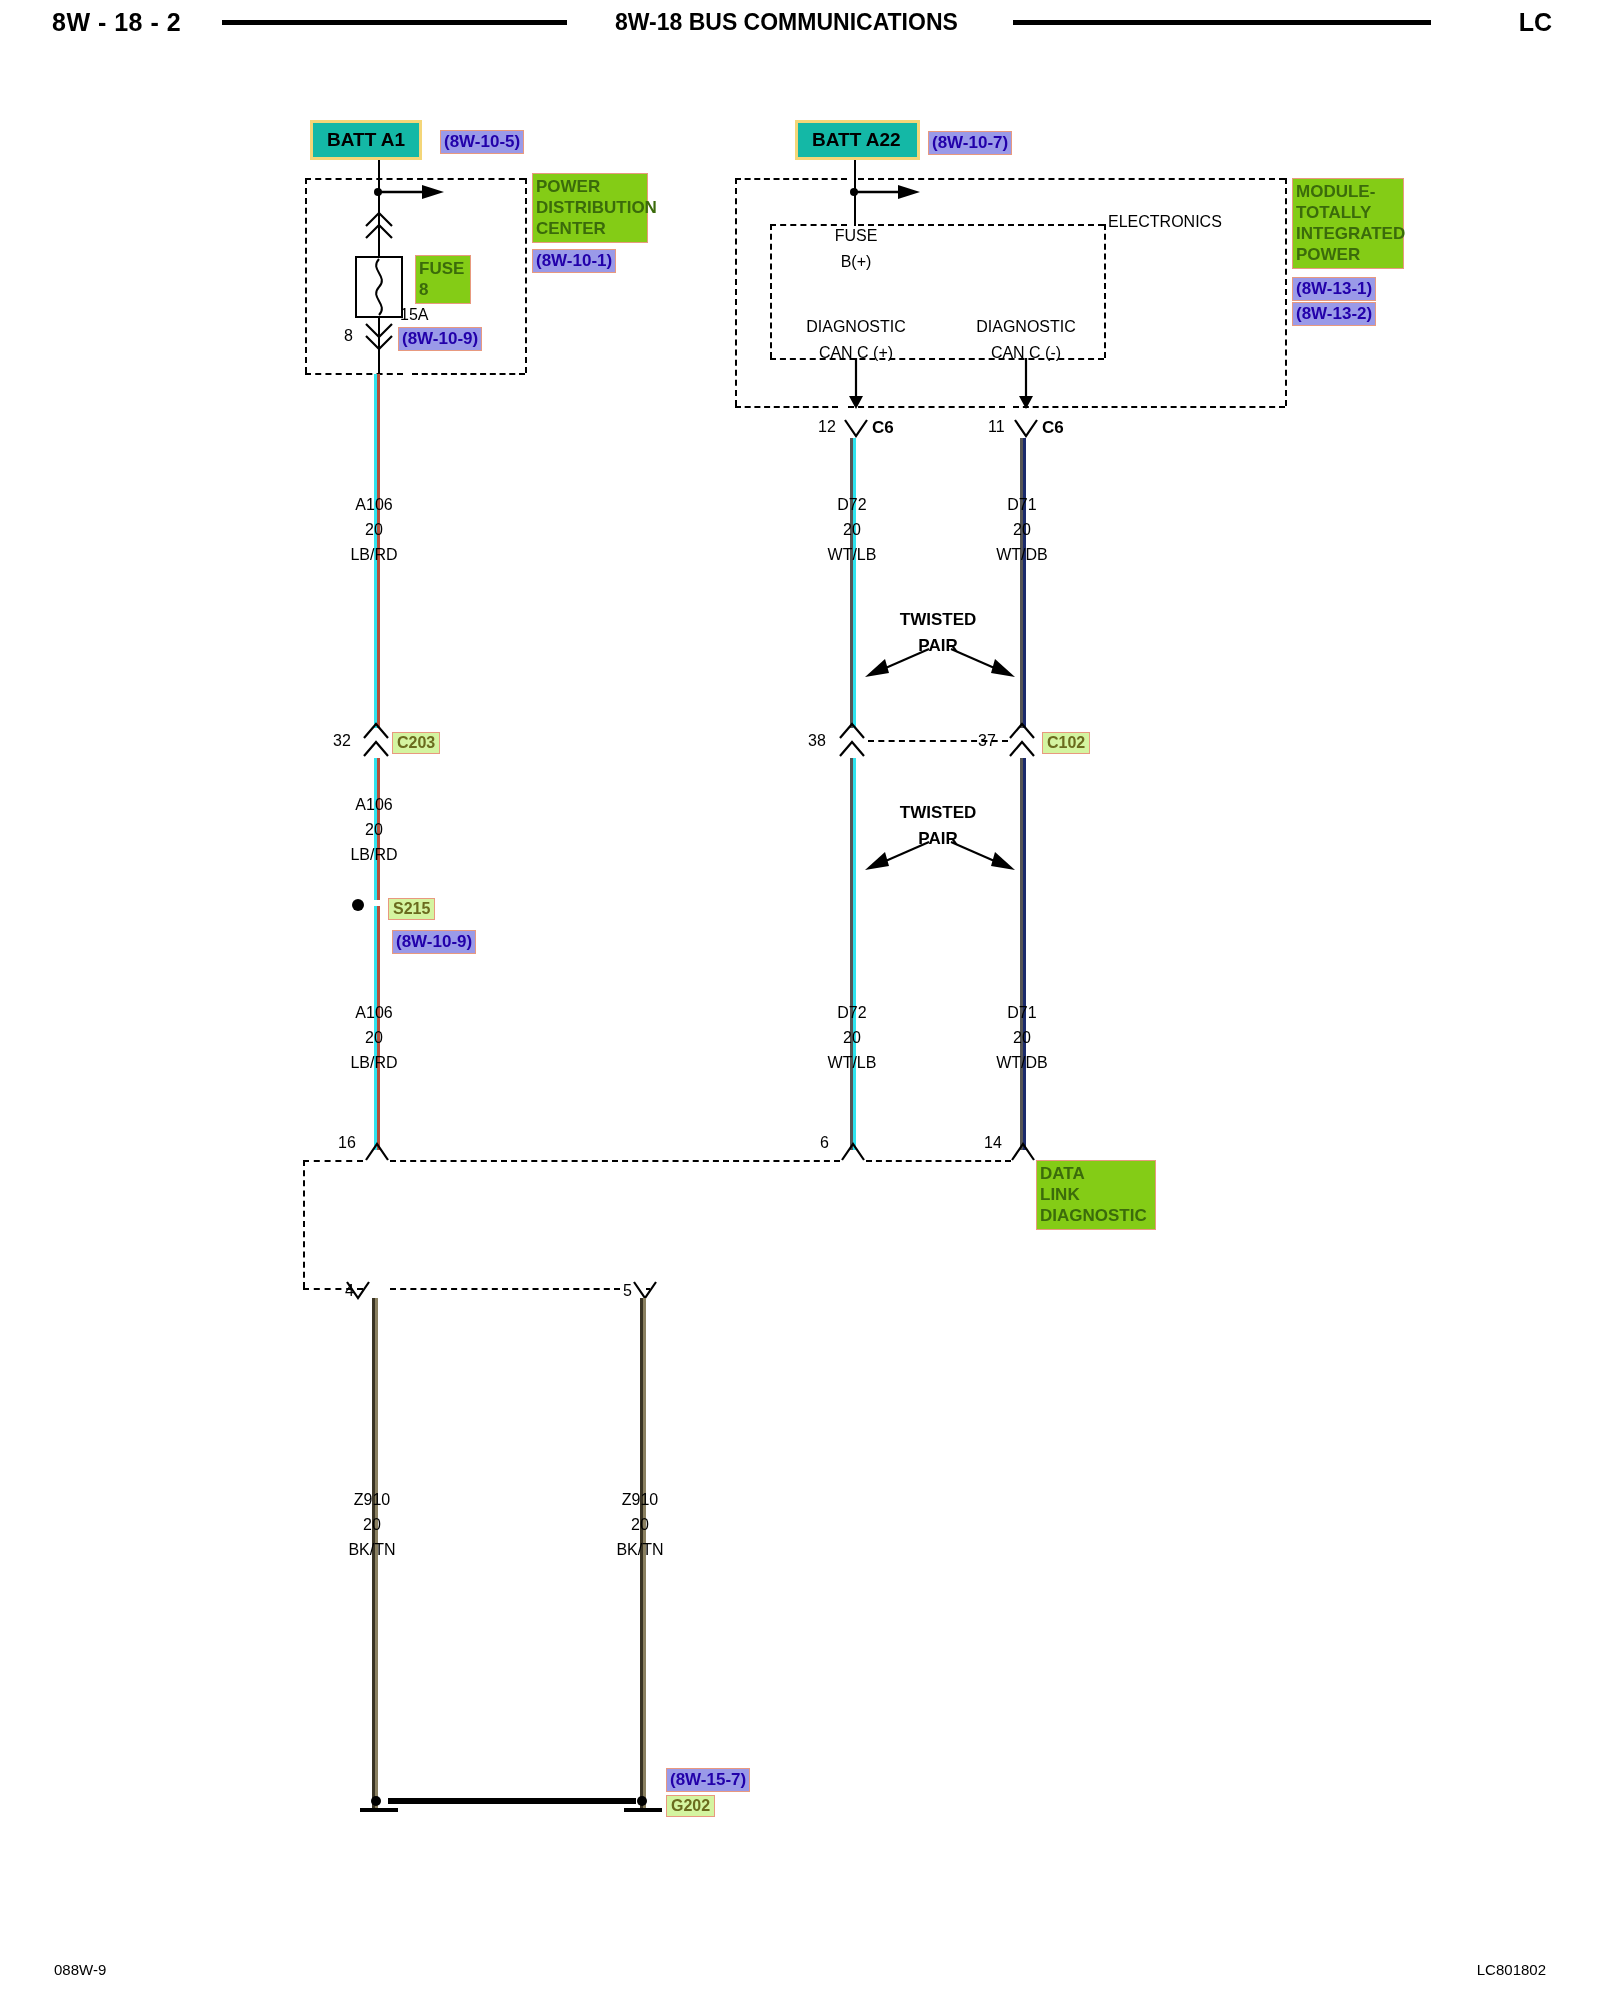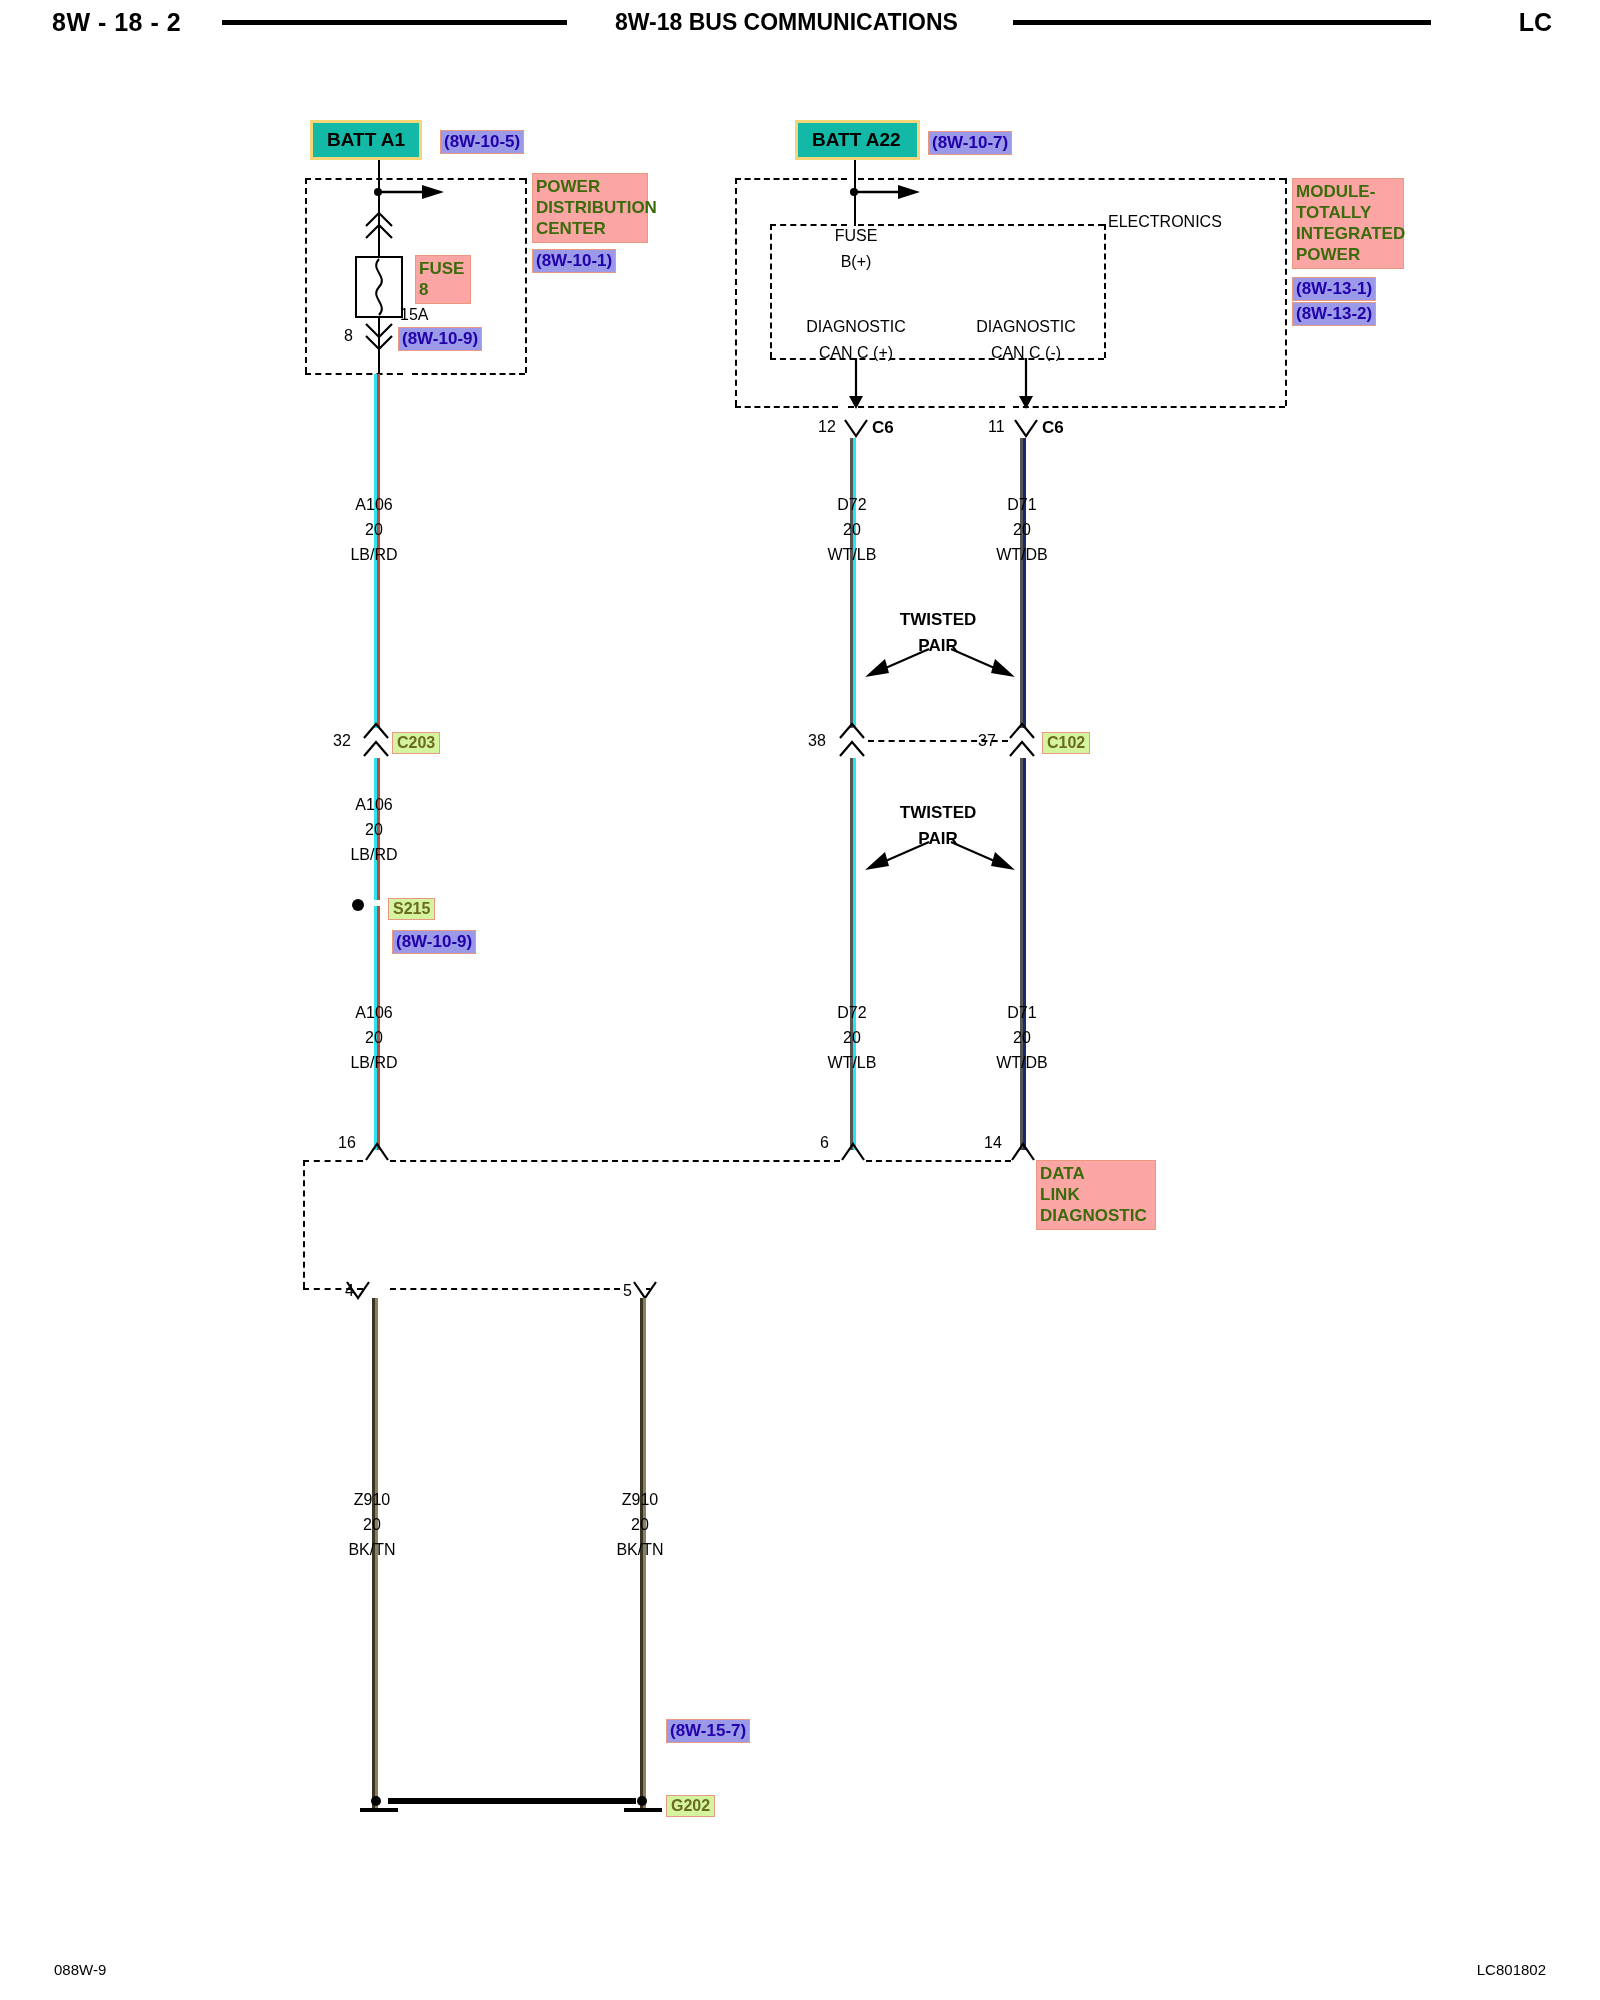--- a/index.html
+++ b/index.html
@@ -48,21 +48,21 @@
   #footer-right { right: 54px; bottom: 22px; font-size: 15px; white-space: nowrap; }
 
   
   .txt { font-size: 16px; white-space: nowrap; line-height: 1.25; }
   .txt-b { font-size: 17px; font-weight: bold; white-space: nowrap; }
   .wire-label { font-size: 16px; white-space: nowrap; text-align: center; line-height: 25px; }
   .pin-num { font-size: 16px; white-space: nowrap; }
 
   
   .hl-green {
-    background: #fca5a5;
+    background: #84cc16;
     border: 1px solid #e8997f;
     color: #3b6b0b;
     font-size: 17px;
     font-weight: bold;
     line-height: 21px;
     padding: 2px 3px 3px 3px;
     white-space: nowrap;
   }
   .hl-purple {
     background: #9a9ae8;
@@ -412,18 +412,18 @@
   <div class="abs" style="left:340px; top:1792px;">
     <svg width="340" height="30" viewBox="0 0 340 30">
       <line x1="20" y1="18" x2="58" y2="18" stroke="#000" stroke-width="4"></line>
       <circle cx="36" cy="9" r="5" fill="#000"></circle>
       <line x1="48" y1="9" x2="296" y2="9" stroke="#000" stroke-width="6"></line>
       <circle cx="302" cy="9" r="5" fill="#000"></circle>
       <line x1="284" y1="18" x2="322" y2="18" stroke="#000" stroke-width="4"></line>
     </svg>
   </div>
   <div class="abs hl-conn" style="left:666px; top:1795px;">G202</div>
-  <div class="abs hl-purple" style="left:666px; top:1719px;">(8W-15-7)</div>
+  <div class="abs hl-purple" style="left:666px; top:1768px;">(8W-15-7)</div>
 
   <div class="abs" id="footer-left">088W-9</div>
   <div class="abs" id="footer-right">LC801802</div>
 
 </div>
 
 </body></html>

